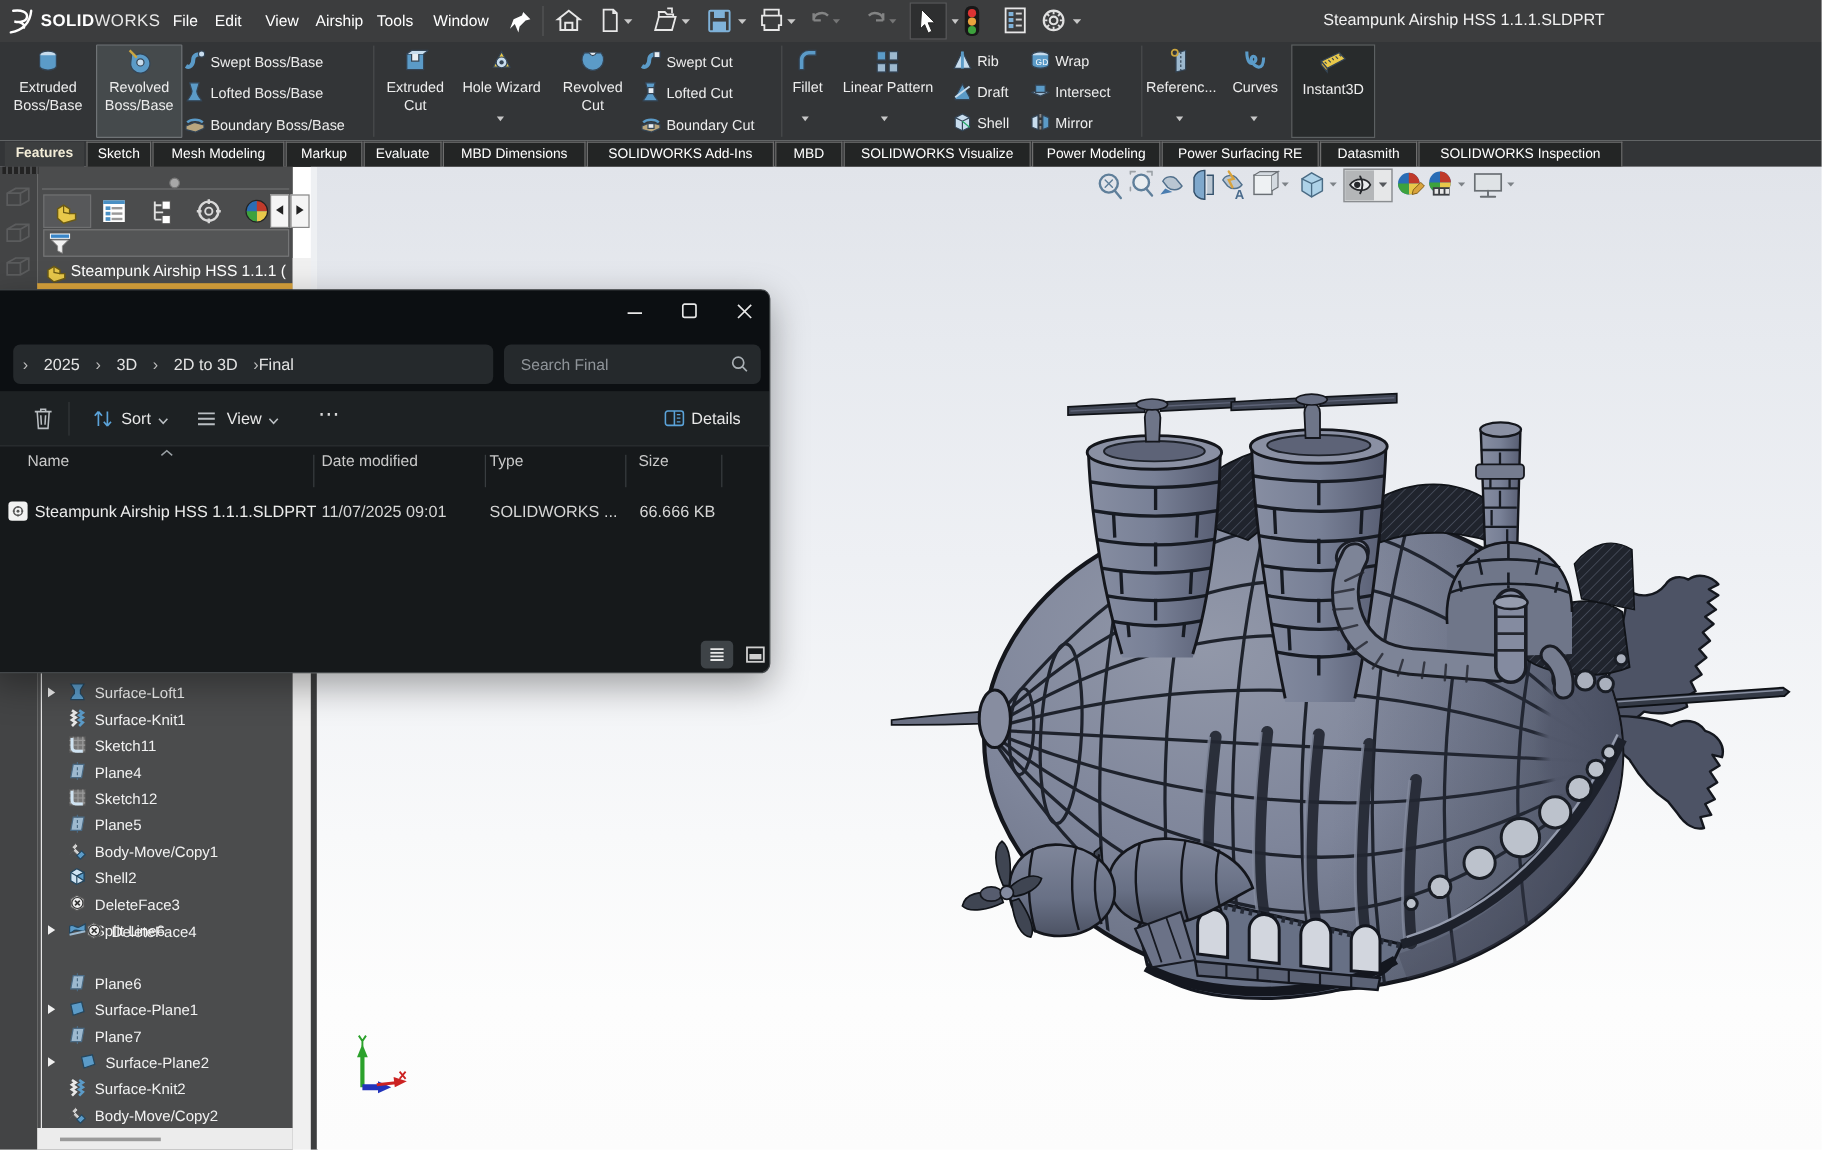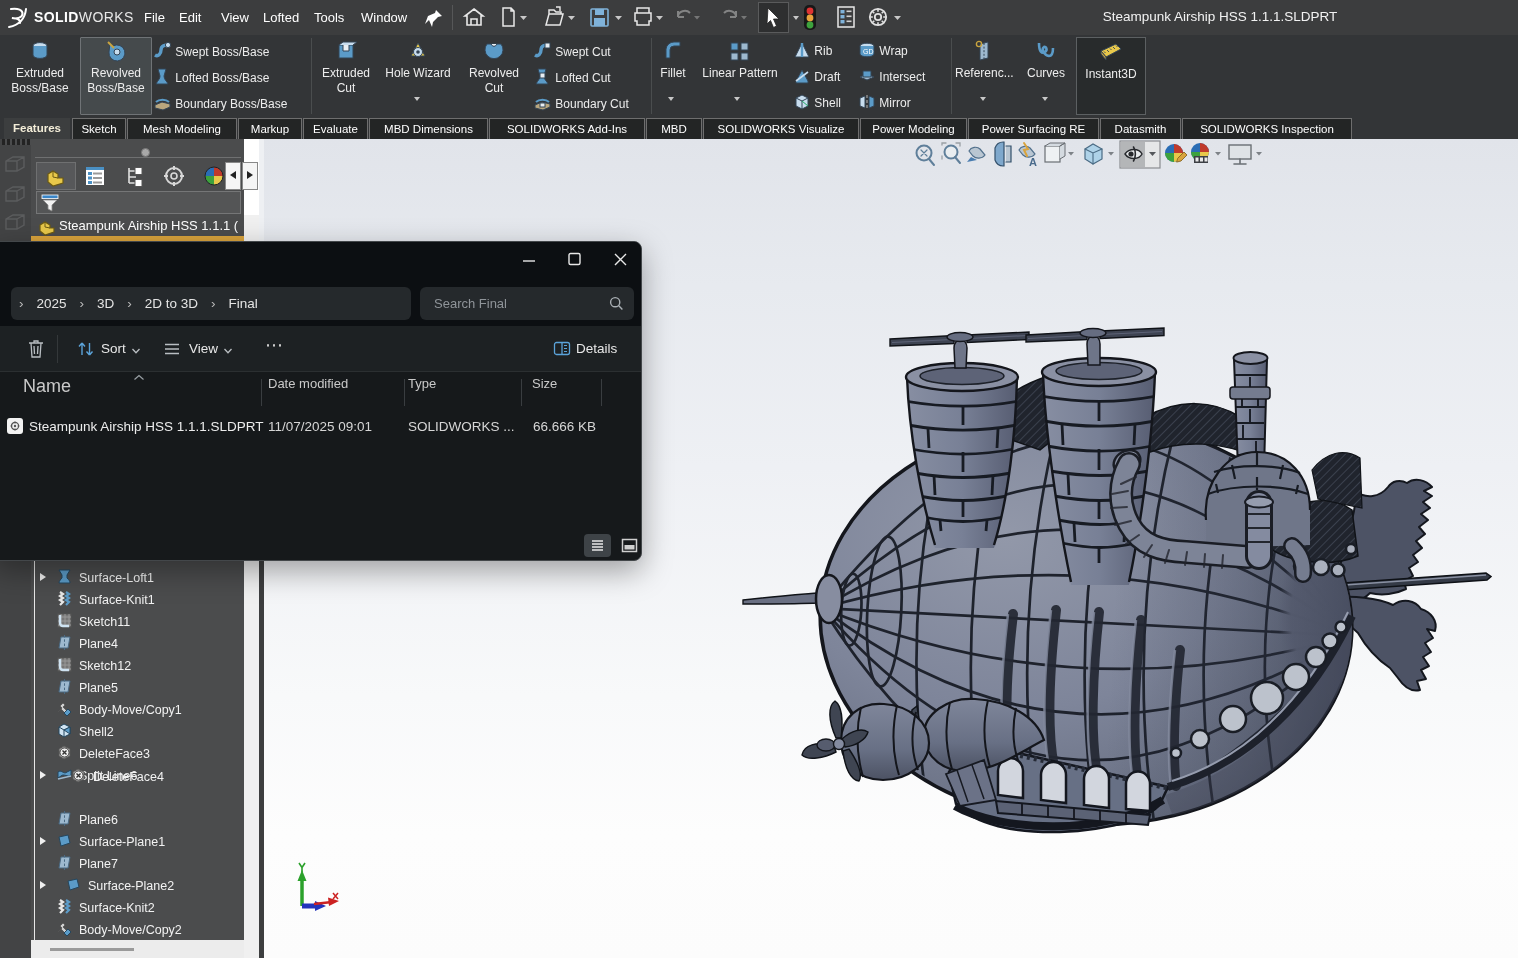--- a/index.html
+++ b/index.html
@@ -28,21 +28,21 @@
 </style></head>
 <body>
 <div id="titlebar">
  <svg class="abs" style="left:7px;top:6px" width="26" height="24" viewBox="0 0 26 24">
   <path d="M2 21 C12 19 18 13 19 3 M4 3 C11 2 16 4 15.5 8 C15 12 9 13 5 12 C10 12 14 14 13 17" stroke="#fff" stroke-width="2" fill="none" stroke-linecap="round"></path>
  </svg>
  <div class="abs" style="left:34px;top:9px;font-size:14px;letter-spacing:.4px"><b>SOLID</b><span style="color:#e8e8e8">WORKS</span></div>
  <div class="menu" style="left:144px">File</div>
  <div class="menu" style="left:179px">Edit</div>
  <div class="menu" style="left:221px">View</div>
- <div class="menu" style="left:263px">Lofted</div>
+ <div class="menu" style="left:263px">Airship</div>
  <div class="menu" style="left:314px">Tools</div>
  <div class="menu" style="left:361px">Window</div>
  <svg class="abs" style="left:424px;top:8px" width="20" height="20" viewBox="0 0 20 20">
       <path d="M12 2 L18 8 L14 9 L9 14 L8 19 L5 12 L1 16 L4 8 L11 5 Z" fill="#fff"></path>
     </svg>
  <div class="abs" style="left:452px;top:5px;width:1px;height:25px;background:#565758"></div>
  <svg class="abs" style="left:462px;top:5px" width="440" height="26" viewBox="0 0 440 26">
   <path d="M12 4 L21 11 L19 11 L19 20 L5 20 L5 11 L3 11 Z M9 20 L9 14 L15 14 L15 20" fill="none" stroke="#e8e8e8" stroke-width="1.6"></path>
   <g transform="translate(38,0)">
         <path d="M3 3 L11 3 L14 6 L14 21 L3 21 Z M11 3 L11 6 L14 6" fill="none" stroke="#e8e8e8" stroke-width="1.5"></path>
@@ -682,21 +682,21 @@
       </svg>Body-Move/Copy2</div>
 </div>
 <div id="explorer" style="position:absolute;left:-8px;top:241px;width:650px;height:320px;background:#16191b;border:1px solid #43474a;border-radius:8px;box-shadow:0 10px 30px rgba(0,0,0,.35);color:#e8e8e8;overflow:hidden">
  <div class="abs" style="left:0;top:0;width:650px;height:84px;background:#0c0f12"></div>
  <svg class="abs" style="left:528px;top:10px" width="110" height="18" viewBox="0 0 110 18">
   <path d="M2 9 L14 9" stroke="#e8e8e8" stroke-width="1.4"></path>
   <rect x="48" y="1.5" width="11" height="11" rx="1.5" fill="none" stroke="#e8e8e8" stroke-width="1.4"></rect>
   <path d="M94 2 L105 13 M105 2 L94 13" stroke="#e8e8e8" stroke-width="1.4"></path>
  </svg>
  <div class="abs" style="left:18px;top:45px;width:400px;height:33px;background:#25292c;border-radius:6px;font-size:13.5px;line-height:33px;color:#e4e4e4">
-   <span style="margin-left:8px;color:#bbb">›</span><span style="margin-left:13px">2025</span><span style="margin-left:13px;color:#bbb">›</span><span style="margin-left:13px">3D</span><span style="margin-left:13px;color:#bbb">›</span><span style="margin-left:13px">2D to 3D</span><span style="margin-left:13px;color:#bbb">›</span><span style="margin-left:13px">Final</span>
+   <span style="margin-left:8px;color:#bbb">›</span><span style="margin-left:13px">2025</span><span style="margin-left:13px;color:#bbb">›</span><span style="margin-left:13px">3D</span><span style="margin-left:13px;color:#bbb">›</span><span style="margin-left:13px">2D to 3D</span><span style="margin-left:13px;color:#bbb">›</span><span style="margin-left:0">Final</span>
  </div>
  <div class="abs" style="left:427px;top:45px;width:214px;height:33px;background:#25292c;border-radius:6px;font-size:13px;line-height:33px;color:#8f9499">
    <span style="margin-left:14px">Search Final</span>
    <svg class="abs" style="right:10px;top:9px" width="15" height="15" viewBox="0 0 15 15">
         <circle cx="6.2" cy="6.2" r="4.6" fill="none" stroke="#aab0b5" stroke-width="1.4"></circle>
         <path d="M9.8 9.8 L13.4 13.4" stroke="#aab0b5" stroke-width="1.4"></path>
       </svg>
  </div>
  <div class="abs" style="left:0;top:84px;width:650px;height:46px;background:#1d2123;border-bottom:1px solid #2b2f31"></div>
  <svg class="abs" style="left:33px;top:96px" width="20" height="22" viewBox="0 0 20 22">
@@ -718,21 +718,21 @@
  <svg class="abs" style="left:230px;top:105px" width="10" height="8" viewBox="0 0 10 8">
       <path d="M1.5 2 L5 5.8 L8.5 2" fill="none" stroke="#b9bec2" stroke-width="1.3"></path>
     </svg>
  <div class="abs" style="left:272px;top:92px;font-size:18px;letter-spacing:2px;color:#d8d8d8">⋯</div>
  <svg class="abs" style="left:560px;top:98px" width="18" height="18" viewBox="0 0 18 18">
       <rect x="1.5" y="2.5" width="15" height="12" rx="2" fill="none" stroke="#5ba3d9" stroke-width="1.3"></rect>
       <path d="M9 2.5 L9 14.5" stroke="#5ba3d9" stroke-width="1.3"></path>
       <path d="M11 5.5 L14 5.5 M11 8.5 L14 8.5 M11 11.5 L14 11.5" stroke="#5ba3d9" stroke-width="1.1"></path>
     </svg>
  <div class="abs" style="left:583px;top:99px;font-size:13.5px">Details</div>
- <div class="abs" style="left:30px;top:134px;font-size:18px;color:#c9c9c9">Name</div>
+ <div class="abs" style="left:30px;top:134px;font-size:13px;color:#c9c9c9">Name</div>
  <svg class="abs" style="left:140px;top:132px" width="12" height="7" viewBox="0 0 12 7">
       <path d="M1.5 5.5 L6 1.5 L10.5 5.5" fill="none" stroke="#9aa0a5" stroke-width="1.2"></path>
     </svg>
  <div class="abs" style="left:275px;top:134px;font-size:13px;color:#c9c9c9">Date modified</div>
  <div class="abs" style="left:415px;top:134px;font-size:13px;color:#c9c9c9">Type</div>
  <div class="abs" style="left:539px;top:134px;font-size:13px;color:#c9c9c9">Size</div>
  <div class="abs" style="left:268px;top:137px;width:1px;height:27px;background:#393d40"></div>
  <div class="abs" style="left:411px;top:137px;width:1px;height:27px;background:#393d40"></div>
  <div class="abs" style="left:528px;top:137px;width:1px;height:27px;background:#393d40"></div>
  <div class="abs" style="left:608px;top:137px;width:1px;height:27px;background:#393d40"></div>

